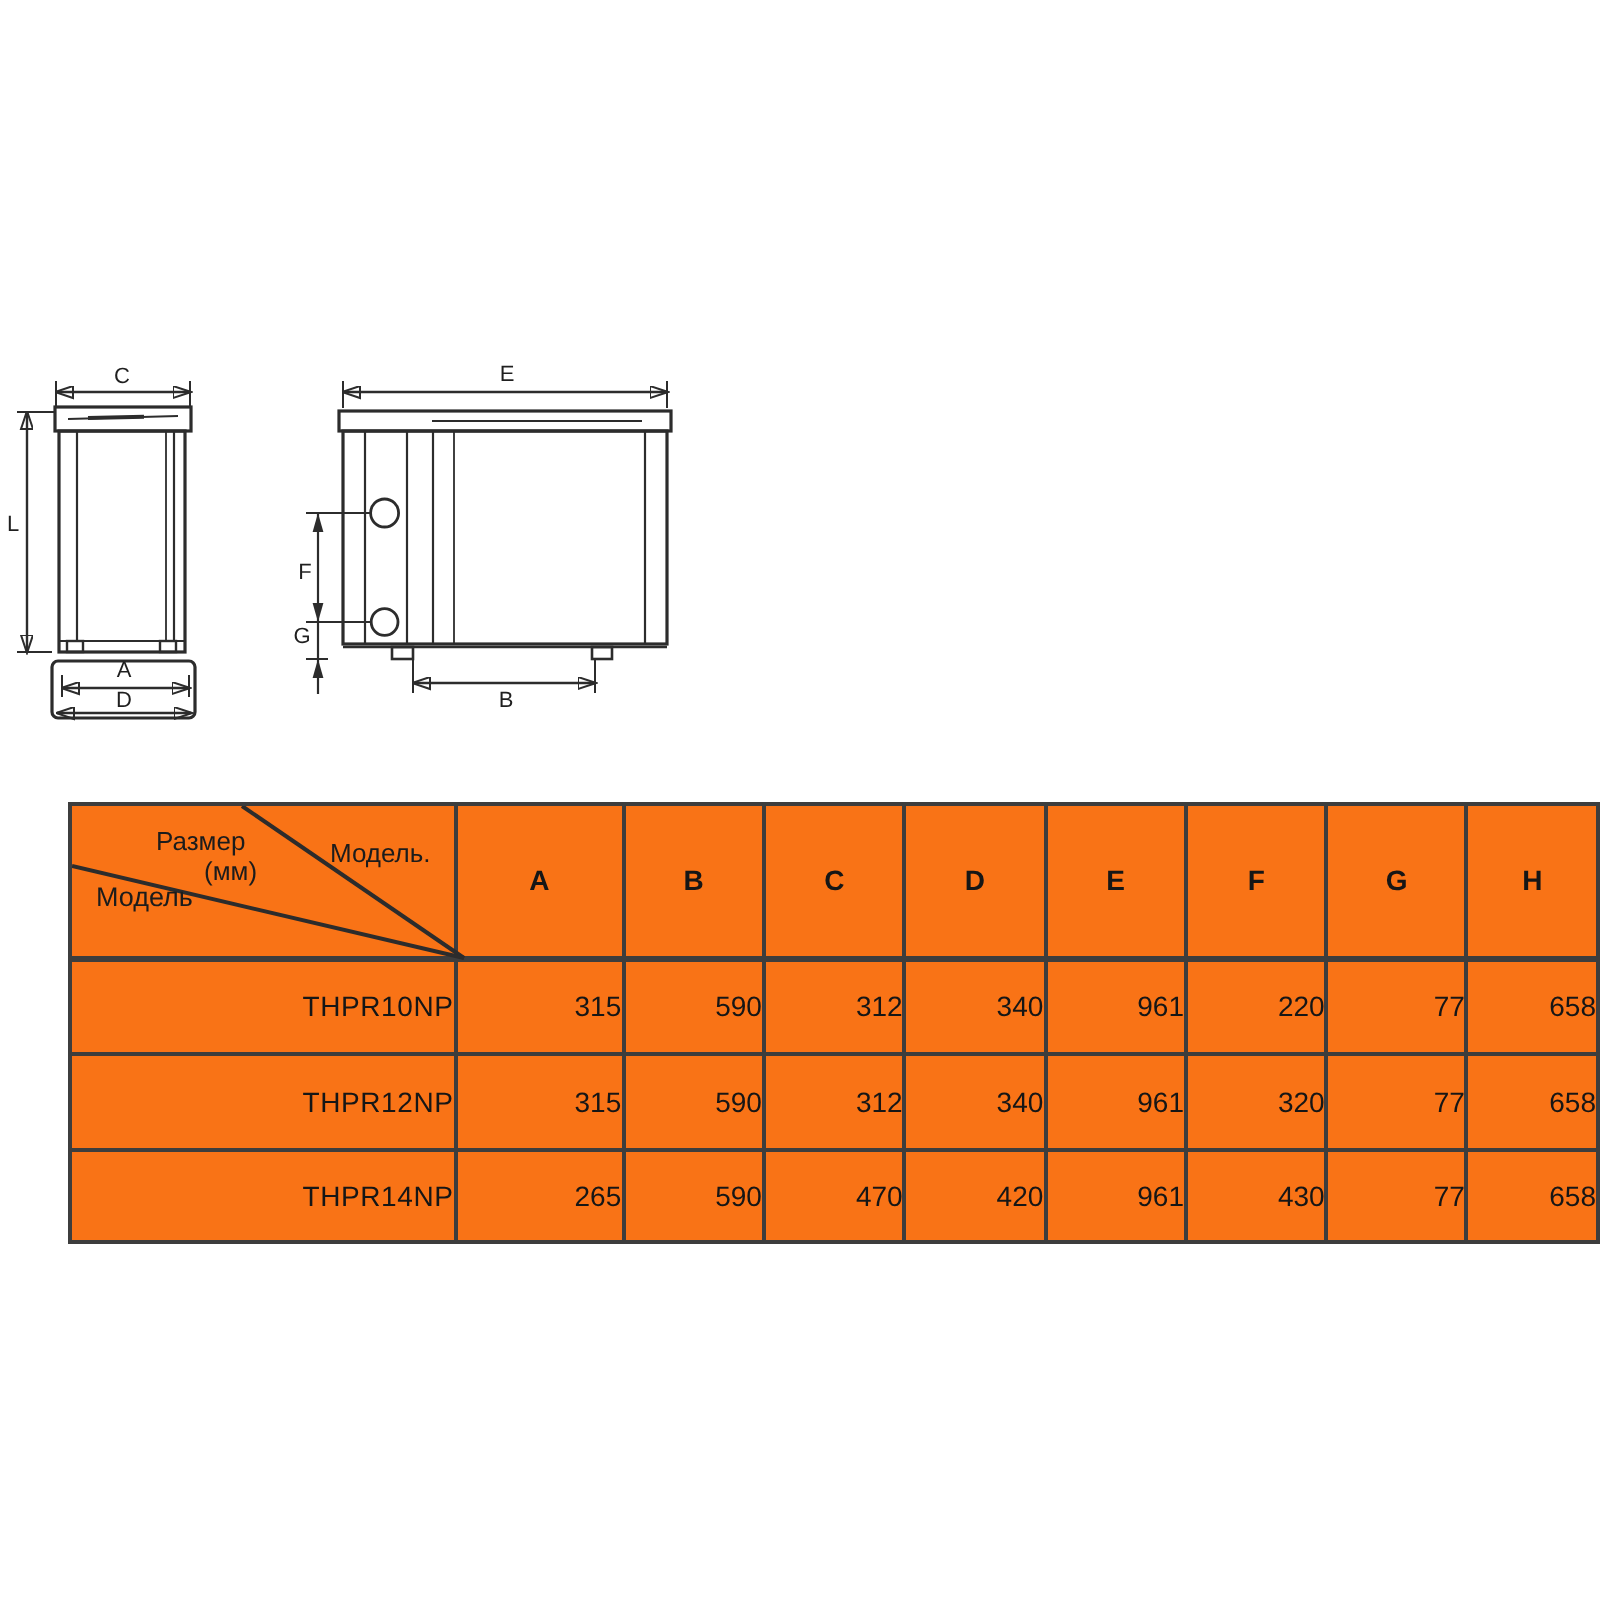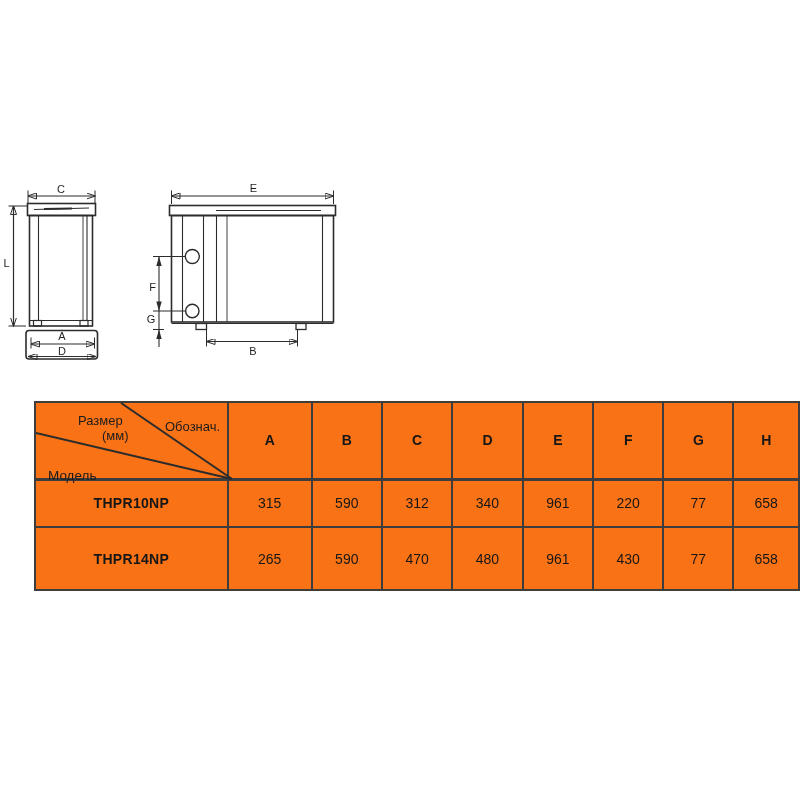--- a/index.html
+++ b/index.html
@@ -19,22 +19,22 @@
   .spec-table{
     position:absolute;left:13px;top:401px;border-collapse:collapse;
     table-layout:fixed;background:#f97316;margin-left:21px;
   }
   .spec-table td{
     border:2px solid #3d3d3d;padding:0;vertical-align:middle;
     font-size:14px;color:#161616;
   }
   .spec-table tr.head-row td{border-bottom-width:3px;}
   .col-head{text-align:center;font-weight:bold;font-size:14px;}
-  .model-cell{font-weight:bold;font-size:13px;text-align:center;padding-left:12px;letter-spacing:.3px;border-radius:20px;}
-  .val-cell{text-align:center;}
+  .model-cell{font-weight:normal;font-size:13px;text-align:right;padding-left:12px;letter-spacing:.3px;border-radius:20px;}
+  .val-cell{text-align:right;}
   .corner-cell{position:relative;}
   .corner-cell .clabel{position:absolute;font-size:13px;line-height:14px;color:#1c1c1c;white-space:nowrap;}
   .corner-svg{position:absolute;left:0;top:0;}
 </style>
 </head>
 <body>
 
 <div class="page">
 
   <svg class="drawing" style="left:0;top:170px" width="110" height="200" viewBox="0 0 110 200">
@@ -167,22 +167,22 @@
     </colgroup>
     <tbody>
       <tr class="head-row" style="height:77px">
         <td class="corner-cell">
           <svg class="corner-svg" width="197" height="77" viewBox="0 0 197 77">
             <line x1="85" y1="0" x2="196" y2="76" stroke="#2c2c2c" stroke-width="2" fill="none"></line>
             <line x1="0" y1="30" x2="196" y2="76" stroke="#2c2c2c" stroke-width="2" fill="none"></line>
           </svg>
           <span class="clabel" style="left:42px;top:11px">Размер</span>
           <span class="clabel" style="left:66px;top:26px">(мм)</span>
-          <span class="clabel" style="left:129px;top:17px">Обознач.</span>
-          <span class="clabel" style="left:12px;top:66px;font-size:13.5px">Модель</span>
+          <span class="clabel" style="left:129px;top:17px">Модель.</span>
+          <span class="clabel" style="left:12px;top:39px;font-size:13.5px">Модель</span>
         </td>
         <td class="col-head">A</td>
         <td class="col-head">B</td>
         <td class="col-head">C</td>
         <td class="col-head">D</td>
         <td class="col-head">E</td>
         <td class="col-head">F</td>
         <td class="col-head">G</td>
         <td class="col-head">H</td>
       </tr>
@@ -192,27 +192,38 @@
         <td class="val-cell">315</td>
         <td class="val-cell">590</td>
         <td class="val-cell">312</td>
         <td class="val-cell">340</td>
         <td class="val-cell">961</td>
         <td class="val-cell">220</td>
         <td class="val-cell">77</td>
         <td class="val-cell">658</td>
       </tr>
 
-
-      <tr style="height:63px">
+      <tr style="height:48px">
+        <td class="model-cell">THPR12NP</td>
+        <td class="val-cell">315</td>
+        <td class="val-cell">590</td>
+        <td class="val-cell">312</td>
+        <td class="val-cell">340</td>
+        <td class="val-cell">961</td>
+        <td class="val-cell">320</td>
+        <td class="val-cell">77</td>
+        <td class="val-cell">658</td>
+      </tr>
+
+      <tr style="height:46px">
         <td class="model-cell">THPR14NP</td>
         <td class="val-cell">265</td>
         <td class="val-cell">590</td>
         <td class="val-cell">470</td>
-        <td class="val-cell">480</td>
+        <td class="val-cell">420</td>
         <td class="val-cell">961</td>
         <td class="val-cell">430</td>
         <td class="val-cell">77</td>
         <td class="val-cell">658</td>
       </tr>
     </tbody>
   </table>
 
 </div>
 

